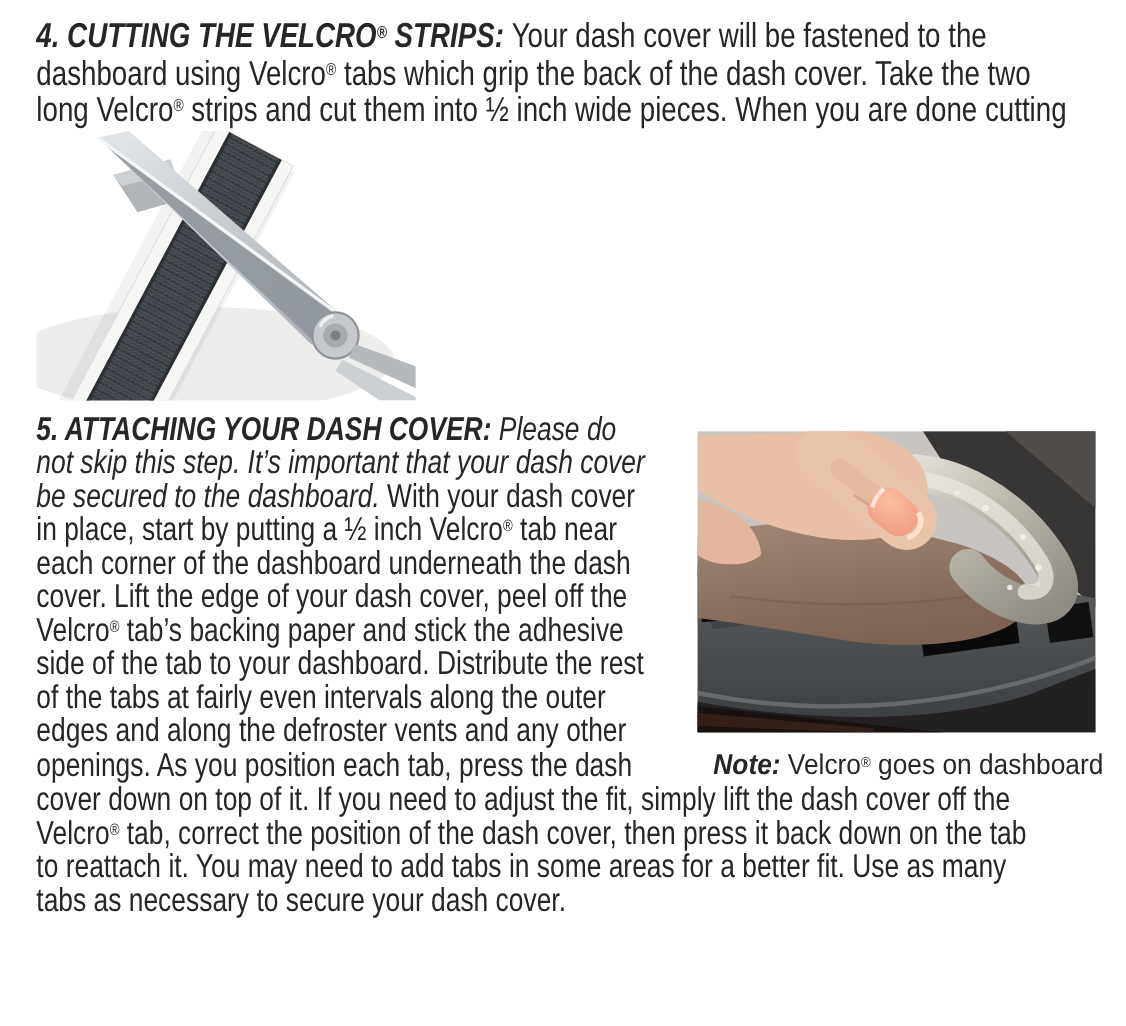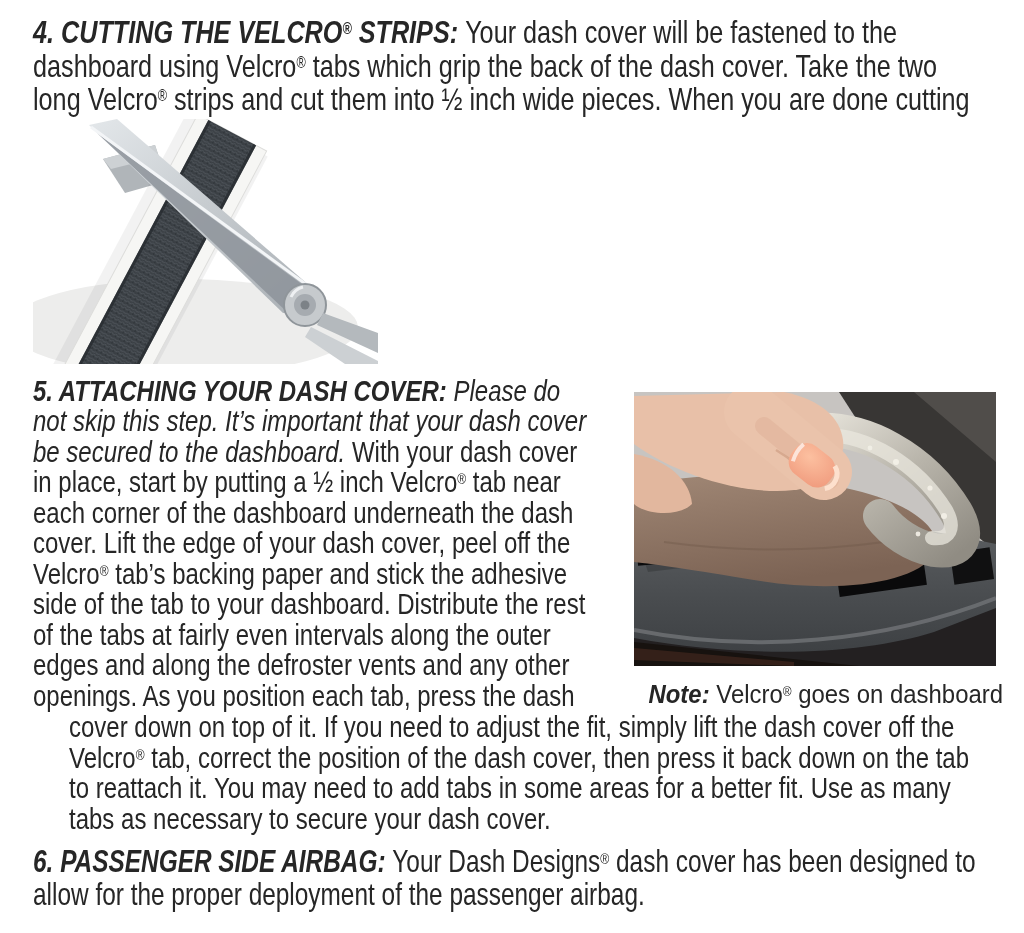--- a/index.html
+++ b/index.html
@@ -37,21 +37,21 @@
        transform:scaleX(.9); transform-origin:50% 50%;}
 
   
   .s5{margin-top:12px;}
   .s5-top{display:flex;justify-content:flex-end;}
   .s5-left{flex:1; min-width:0;}
   .s5-left .ln,.s5-bottom .ln{font-size:30px; line-height:30.5px;}
   .fig-dash{margin:16px 0 0 20px; width:362px; flex:0 0 auto;}
   .note{font-size:26px; margin-top:9px; text-align:center;
         transform:scaleX(.92); transform-origin:50% 50%; white-space:nowrap;}
-  .s5-bottom{margin-top:1px;margin-left:36px;}
+  .s5-bottom{margin-top:1px;}
 
   
   .s6{margin-top:11px;}
   .s6 .ln{font-size:30.5px; line-height:32.5px;}
 </style>
 </head>
 <body>
 
 <div class="page">
 
@@ -188,18 +188,14 @@
     </div>
 
     <div class="s5-bottom">
       <div class="ln"><span>cover down on top of it. If you need to adjust the fit, simply lift the dash cover off the</span></div>
       <div class="ln"><span>Velcro</span><span class="sup">®</span><span> tab, correct the position of the dash cover, then press it back down on the tab</span></div>
       <div class="ln"><span>to reattach it. You may need to add tabs in some areas for a better fit. Use as many</span></div>
       <div class="ln"><span>tabs as necessary to secure your dash cover.</span></div>
     </div>
   </div>
 
-  <div class="s6">
-    <div class="ln"><span class="bi">6. PASSENGER SIDE AIRBAG: </span><span>Your Dash Designs</span><span class="sup">®</span><span> dash cover has been designed to</span></div>
-    <div class="ln"><span>allow for the proper deployment of the passenger airbag.</span></div>
-  </div>
 
 </div>
 
 </body></html>

